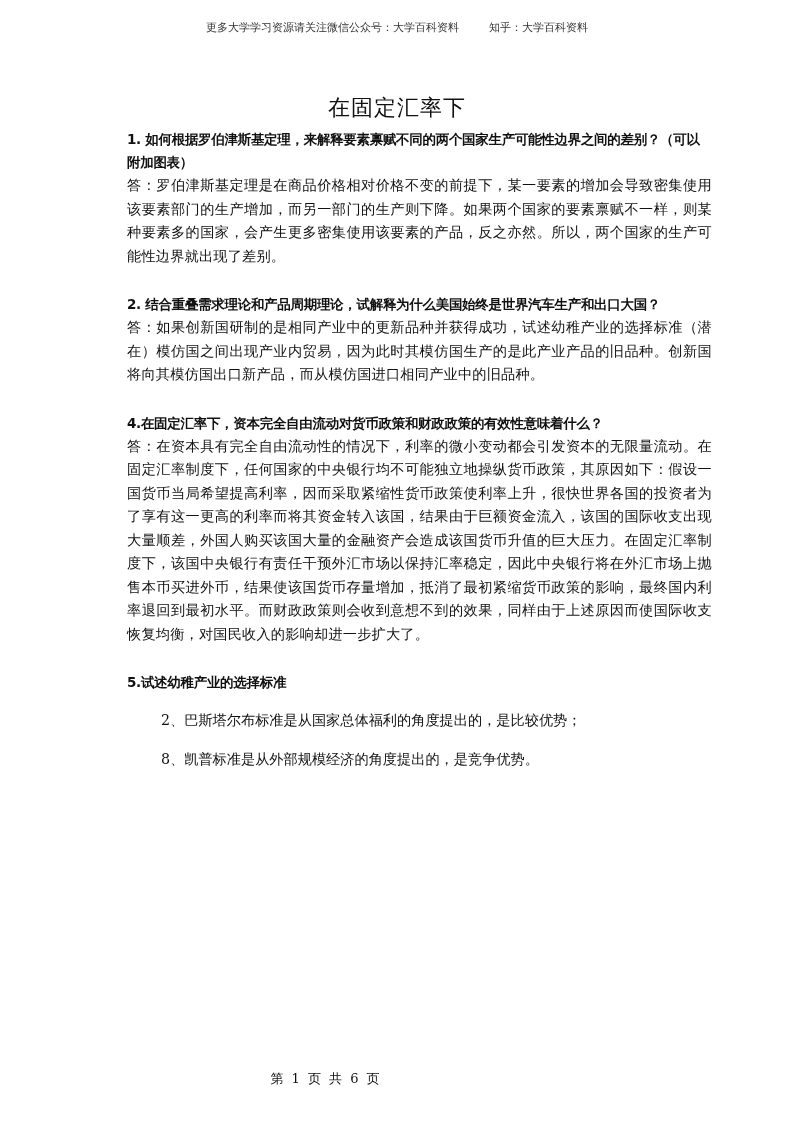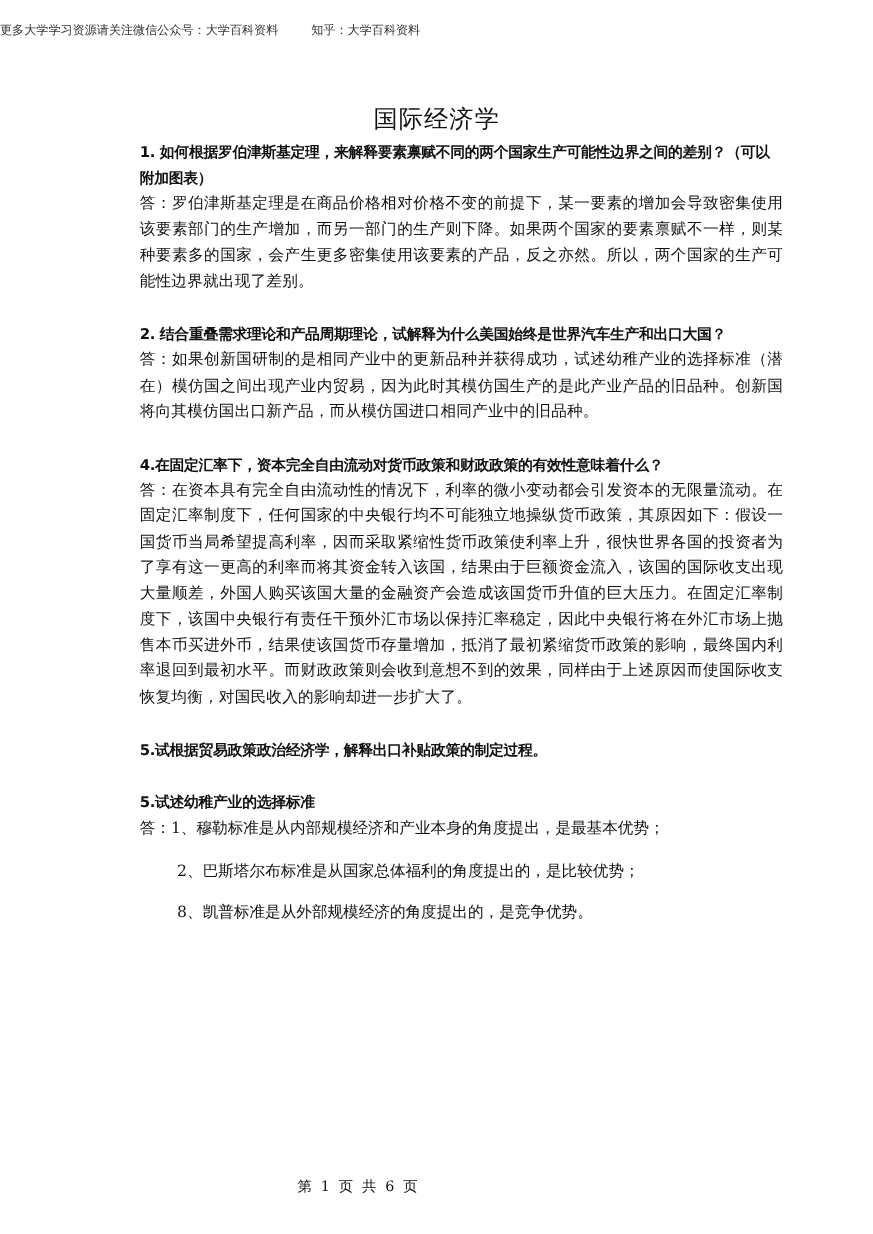--- a/index.html
+++ b/index.html
@@ -1,18 +1,18 @@
 <!DOCTYPE html>
 <html><head>
 <meta charset="utf-8">
 <style>
   html, body { margin: 0; padding: 0; background: #ffffff; }
   body { width: 794px; height: 1122px; position: relative; overflow: hidden;
          font-family: "DejaVu Serif", "Liberation Serif", serif; color: #111; }
-  .header { position: absolute; top: 20px; left: 0; width: 794px; 
+  .header { position: absolute; top: 20px; left: 0; width: 794px; text-align: center;
             font-size: 11px; color: #333; }
   .header span { display: inline-block; }
   .header .gap { width: 30px; }
   .title { position: absolute; top: 93px; left: 0; width: 794px; text-align: center;
            font-size: 22px; letter-spacing: 1px; font-family: "DejaVu Sans", sans-serif; }
   .content { position: absolute; left: 127px; top: 128px; width: 585px; }
   .q { font-family: "DejaVu Sans", sans-serif; font-weight: bold; font-size: 13.5px;
        line-height: 23px; margin: 0; letter-spacing: -0.3px; }
   .a { font-size: 14.2px; line-height: 23.5px; margin: 0; text-align: justify;
        letter-spacing: 0.2px; }
@@ -22,39 +22,37 @@
   .footer { position: absolute; top: 1070px; left: 0; width: 650px; text-align: center;
             font-size: 13px; word-spacing: 4px; }
 </style>
 </head>
 <body>
 
 <div class="header">
   <span>更多大学学习资源请关注微信公众号：大学百科资料</span><span class="gap"></span><span>知乎：大学百科资料</span>
 </div>
 
-<div class="title">国际经济学</div>
+<div class="title">在固定汇率下</div>
 
 <div class="content">
   <div class="sec">
     <p class="q">1. 如何根据罗伯津斯基定理，来解释要素禀赋不同的两个国家生产可能性边界之间的差别？（可以附加图表）</p>
     <p class="a">答：罗伯津斯基定理是在商品价格相对价格不变的前提下，某一要素的增加会导致密集使用该要素部门的生产增加，而另一部门的生产则下降。如果两个国家的要素禀赋不一样，则某种要素多的国家，会产生更多密集使用该要素的产品，反之亦然。所以，两个国家的生产可能性边界就出现了差别。</p>
   </div>
   <div class="sec">
     <p class="q">2. 结合重叠需求理论和产品周期理论，试解释为什么美国始终是世界汽车生产和出口大国？</p>
     <p class="a">答：如果创新国研制的是相同产业中的更新品种并获得成功，试述幼稚产业的选择标准（潜在）模仿国之间出现产业内贸易，因为此时其模仿国生产的是此产业产品的旧品种。创新国将向其模仿国出口新产品，而从模仿国进口相同产业中的旧品种。</p>
   </div>
   <div class="sec">
     <p class="q">4.在固定汇率下，资本完全自由流动对货币政策和财政政策的有效性意味着什么？</p>
     <p class="a">答：在资本具有完全自由流动性的情况下，利率的微小变动都会引发资本的无限量流动。在固定汇率制度下，任何国家的中央银行均不可能独立地操纵货币政策，其原因如下：假设一国货币当局希望提高利率，因而采取紧缩性货币政策使利率上升，很快世界各国的投资者为了享有这一更高的利率而将其资金转入该国，结果由于巨额资金流入，该国的国际收支出现大量顺差，外国人购买该国大量的金融资产会造成该国货币升值的巨大压力。在固定汇率制度下，该国中央银行有责任干预外汇市场以保持汇率稳定，因此中央银行将在外汇市场上抛售本币买进外币，结果使该国货币存量增加，抵消了最初紧缩货币政策的影响，最终国内利率退回到最初水平。而财政政策则会收到意想不到的效果，同样由于上述原因而使国际收支恢复均衡，对国民收入的影响却进一步扩大了。</p>
   </div>
   <div class="sec">
-    <p class="q">5.试根据贸易政策政治经济学，解释出口补贴政策的制定过程。</p>
   </div>
   <div class="sec">
     <p class="q">5.试述幼稚产业的选择标准</p>
-    <div class="list-line">答：1、穆勒标准是从内部规模经济和产业本身的角度提出，是最基本优势；</div>
     <div class="list-line indent">2、巴斯塔尔布标准是从国家总体福利的角度提出的，是比较优势；</div>
     <div class="list-line indent">8、凯普标准是从外部规模经济的角度提出的，是竞争优势。</div>
   </div>
 </div>
 
 <div class="footer">第 1 页 共 6 页</div>
 
 </body></html>

